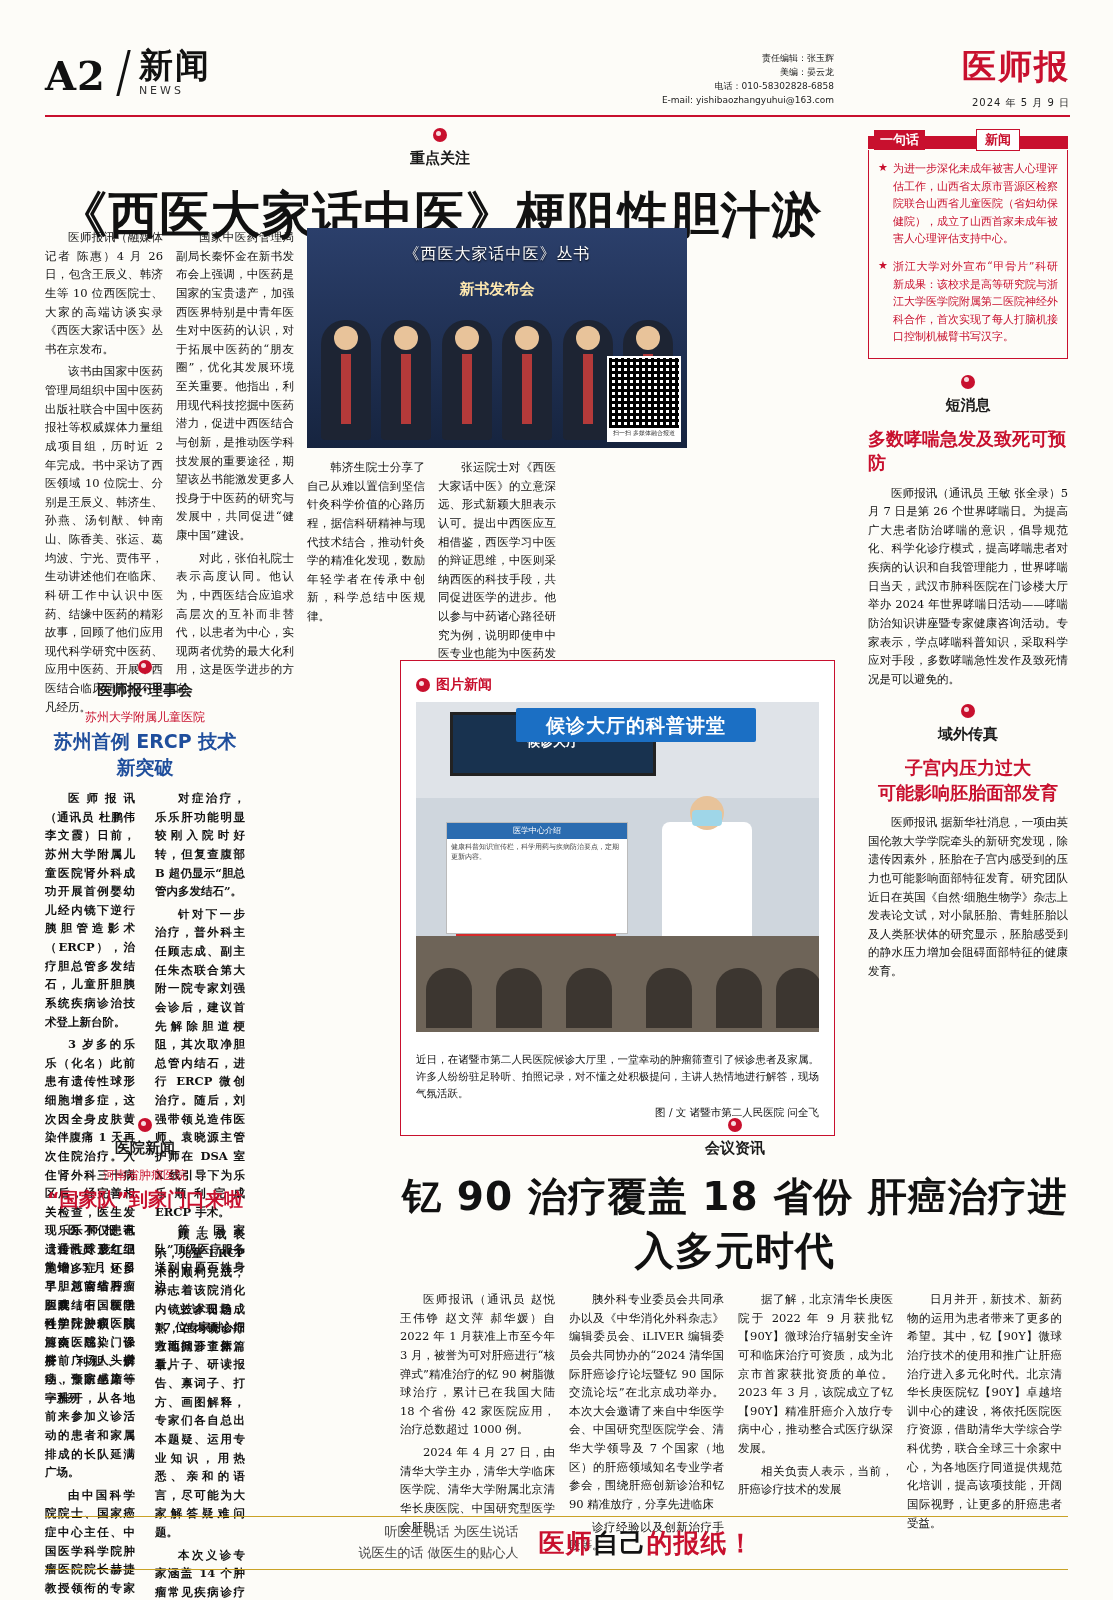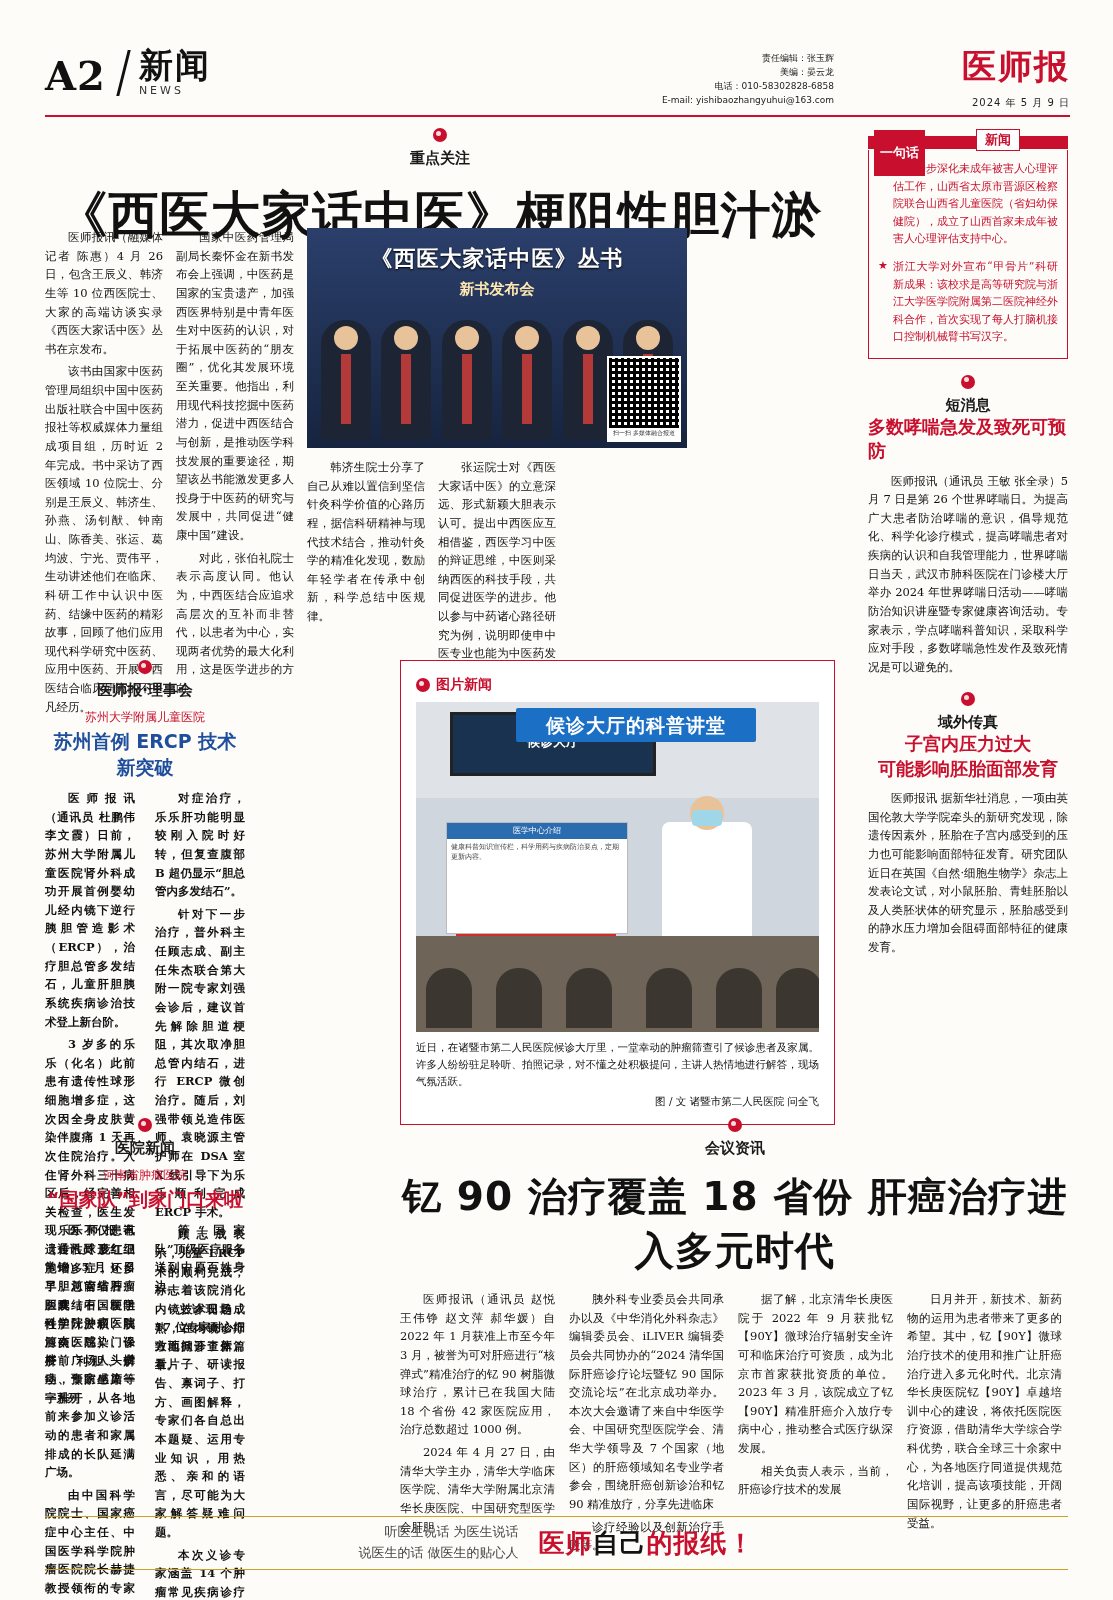--- a/index.html
+++ b/index.html
@@ -40,47 +40,47 @@
 
   
   .col{font-size:11.5px;line-height:1.62;text-align:justify;color:#111;font-family:"DejaVu Serif","Liberation Serif",serif;}
   .col p{margin:0 0 4px 0;text-indent:2em;}
 
   
   .lead-wrap{position:absolute;left:45px;top:228px;width:790px;height:410px;}
   .lead-cols{display:flex;gap:13px;}
   .lc{width:118px;}
   .photo-ph{width:380px;height:220px;background:linear-gradient(#2b3f6b,#16243f);position:relative;overflow:hidden;}
-  .ph-title{position:absolute;left:0;right:0;top:16px;text-align:center;color:#fff;font-size:22px;font-weight:bold;letter-spacing:1px;text-shadow:0 1px 2px #000;}
+  .ph-title{position:absolute;left:0;right:0;top:16px;text-align:center;color:#fff;font-size:16px;font-weight:normal;letter-spacing:1px;text-shadow:0 1px 2px #000;}
   .ph-sub{position:absolute;left:0;right:0;top:52px;text-align:center;color:#ffe9b0;font-size:15px;font-weight:bold;}
   .ph-people{position:absolute;left:14px;right:14px;bottom:8px;height:132px;display:flex;justify-content:space-between;align-items:flex-end;}
   .ph-person{width:50px;height:120px;background:#1d2433;border-radius:24px 24px 4px 4px;position:relative;}
   .ph-person::before{content:"";position:absolute;left:13px;top:6px;width:24px;height:24px;border-radius:50%;background:#e8c39a;}
   .ph-person::after{content:"";position:absolute;left:20px;top:34px;width:10px;height:70px;background:#b43a3a;}
   .qr{position:absolute;right:6px;bottom:6px;width:74px;height:86px;background:#fff;padding:2px;box-sizing:border-box;}
   .qr-grid{width:100%;height:70px;background:
      repeating-linear-gradient(90deg,#000 0 3px,#fff 3px 6px),
      repeating-linear-gradient(0deg,#000 0 3px,transparent 3px 6px);
      background-blend-mode:multiply;}
   .qr-cap{font-size:6px;text-align:center;color:#333;line-height:1.2;margin-top:1px;}
 
   
   .rail{position:absolute;right:45px;top:128px;width:200px;}
   .rail-banner{position:relative;height:22px;}
   .rail-banner .bg{position:absolute;left:0;top:8px;width:200px;height:13px;background:#c8102e;}
-  .rail-banner .t1{position:absolute;left:6px;top:2px;background:#c8102e;color:#fff;font-size:13px;font-weight:bold;padding:14px 6px;}
+  .rail-banner .t1{position:absolute;left:6px;top:2px;background:#c8102e;color:#fff;font-size:13px;font-weight:bold;padding:1px 6px;}
   .rail-banner .t2{position:absolute;left:108px;top:1px;background:#fff;color:#c8102e;font-size:13px;font-weight:bold;padding:1px 8px;border:1px solid #c8102e;}
   .rail-box{border:1.5px solid #c8102e;border-top:none;padding:10px 9px 12px;}
   .rail-item{display:flex;gap:5px;margin-bottom:10px;}
   .rail-item:last-child{margin-bottom:0;}
   .star{color:#c8102e;font-size:11px;line-height:1.4;}
   .rail-item .txt{font-size:11px;line-height:1.6;color:#c8102e;text-align:justify;font-family:"DejaVu Serif","Liberation Serif",serif;}
 
   .rail-sec{margin-top:16px;}
-  .rail-title{font-size:18px;font-weight:bold;color:#c8102e;line-height:1.35;margin:0 0 8px;}
+  .rail-title{font-size:18px;font-weight:bold;color:#c8102e;line-height:1.35;margin:12px 0 8px;}
   .rail-title.center{text-align:center;}
 
   
   .lblock{position:absolute;left:45px;width:200px;}
   .sub-org{text-align:center;font-size:12px;color:#c8102e;margin:9px 0 3px;font-family:"DejaVu Serif","Liberation Serif",serif;}
   .sub-head{text-align:center;font-size:19px;font-weight:bold;color:#1f4e9c;margin-bottom:8px;}
   .sub-head.red{color:#c8102e;}
   .two-col{display:flex;gap:20px;font-weight:bold;}
   .two-col .c{width:94px;}
 
@@ -95,21 +95,21 @@
   .pn-wall{position:absolute;left:0;right:0;top:96px;bottom:96px;background:#cfd6dd;}
   .pn-poster{position:absolute;left:30px;top:120px;width:180px;height:110px;background:#fff;border:1px solid #bbb;}
   .pn-poster .pp-h{height:16px;background:#2b6cb0;color:#fff;font-size:8px;text-align:center;line-height:16px;}
   .pn-poster .pp-b{font-size:7px;color:#444;padding:4px;line-height:1.4;}
   .pn-red{position:absolute;left:40px;top:232px;width:160px;height:22px;background:#d62b2b;color:#fff;font-size:11px;font-weight:bold;text-align:center;line-height:22px;}
   .pn-doc{position:absolute;left:246px;top:120px;width:90px;height:150px;background:#fff;border-radius:8px 8px 0 0;}
   .pn-doc .head{position:absolute;left:28px;top:-26px;width:34px;height:34px;border-radius:50%;background:#e8c39a;}
   .pn-doc .mask{position:absolute;left:30px;top:-12px;width:30px;height:16px;background:#9fd6e8;border-radius:4px;}
   .pn-crowd{position:absolute;left:0;right:0;bottom:0;height:96px;background:#6e6458;}
   .pn-crowd .h{position:absolute;bottom:4px;width:46px;height:60px;background:#3c3630;border-radius:22px 22px 0 0;}
-  .pn-cap{margin-top:8px;font-size:10.5px;line-height:1.6;text-align:justify;font-family:Liberation Mono, monospace;color:#111;}
+  .pn-cap{margin-top:19px;font-size:10.5px;line-height:1.6;text-align:justify;font-family:Liberation Sans, sans-serif;color:#111;}
   .pn-credit{margin-top:5px;text-align:right;font-size:10.5px;color:#111;font-family:"DejaVu Serif","Liberation Serif",serif;}
 
   
   .conf{position:absolute;left:400px;top:1118px;width:670px;}
   .conf-head{font-size:39px;font-weight:bold;text-align:center;margin:12px 0 12px;letter-spacing:1px;}
   .conf-cols{display:flex;gap:14px;}
   .conf-cols .c{width:155px;}
 
   
   .footer{position:absolute;left:45px;right:45px;bottom:30px;height:52px;border-top:1px solid #c9a227;border-bottom:1px solid #c9a227;display:flex;align-items:center;justify-content:center;gap:20px;}

